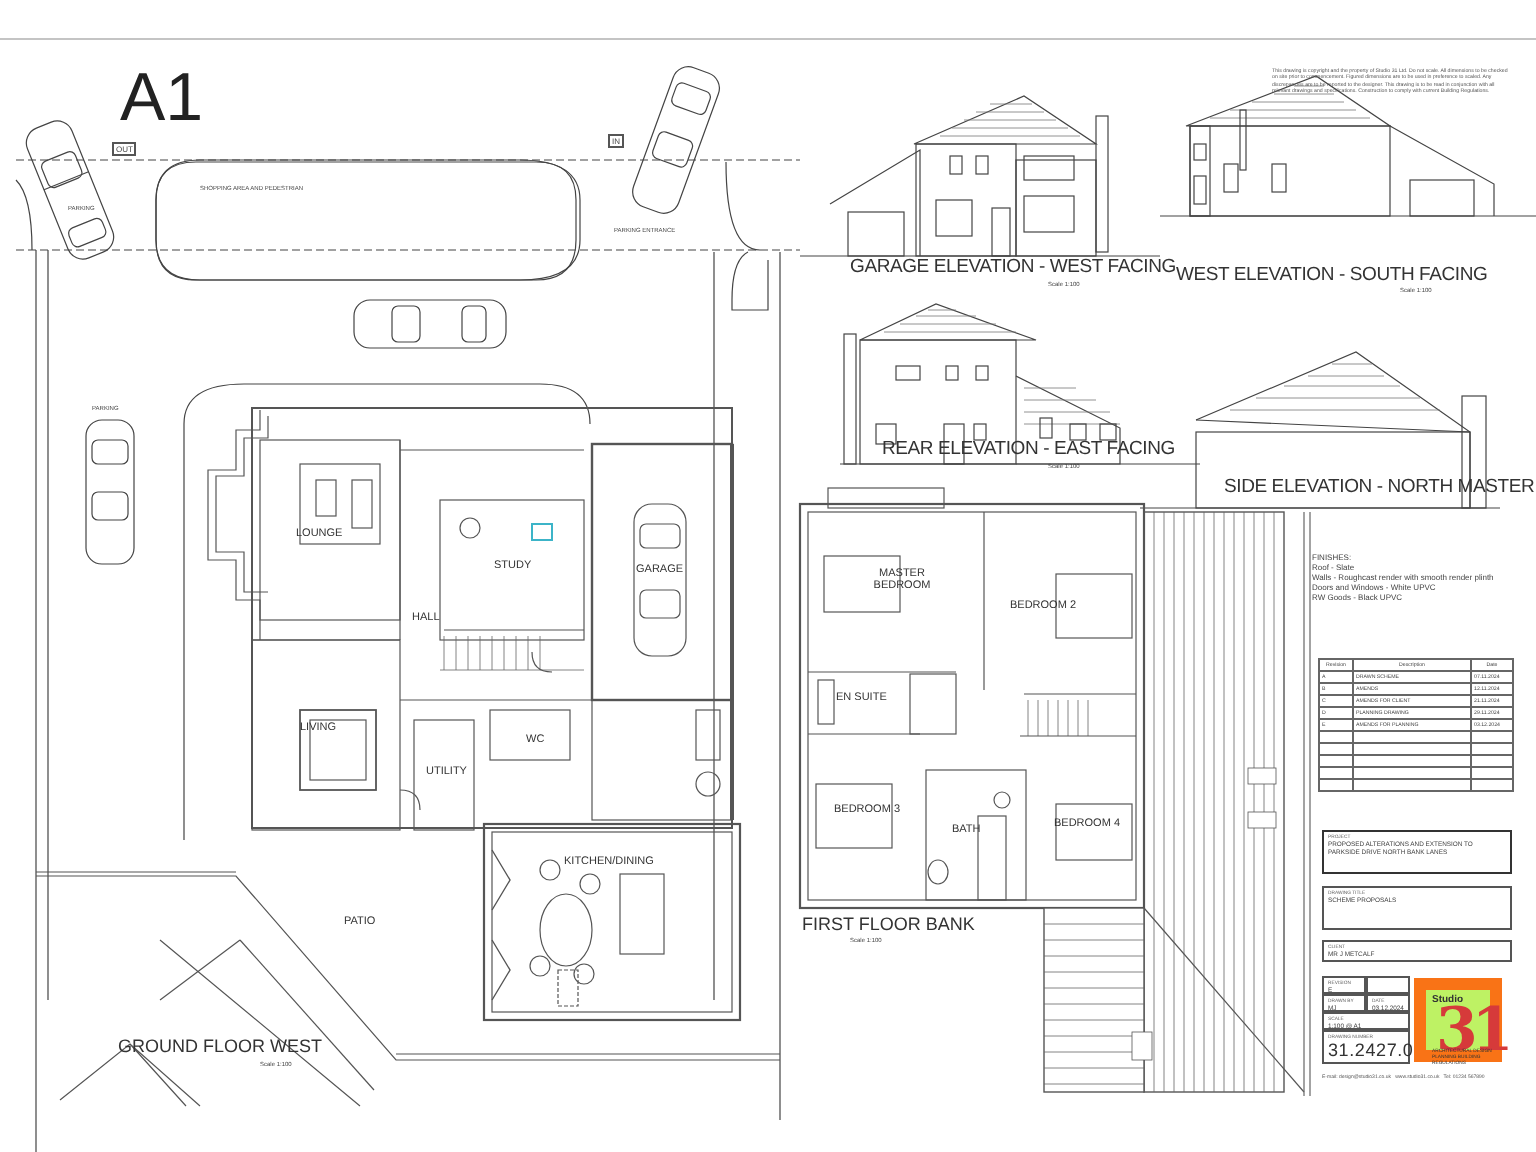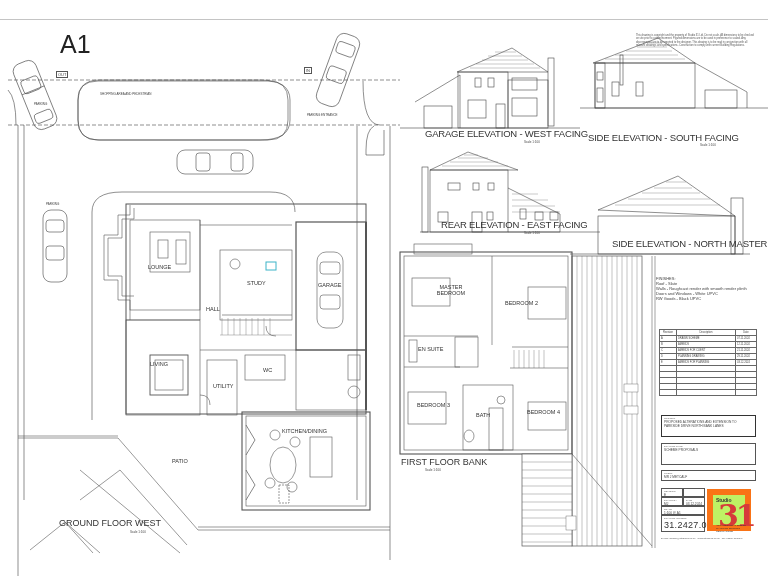--- a/index.html
+++ b/index.html
@@ -1,20 +1,20 @@
 <!DOCTYPE html>
 <html><head>
 <meta charset="utf-8">
 <style>
   html,body{margin:0;padding:0;background:#fff;}
   body{width:768px;height:576px;position:relative;overflow:hidden;font-family:"Liberation Sans",sans-serif;color:#222;}
   .topline{position:absolute;left:0;top:19px;width:768px;height:1px;background:#c4c4c4;}
   svg{position:absolute;left:0;top:0;}
   .lbl{position:absolute;font-family:"Liberation Sans",sans-serif;color:#333;white-space:nowrap;}
-  .sheet-id{left:60px;top:30px;font-size:25px;color:#222;font-weight:normal;}
+  .sheet-id{left:60px;top:30px;font-size:34px;color:#222;font-weight:normal;}
   .elev-title{font-size:9.5px;letter-spacing:-0.2px;color:#333;}
   .room{font-size:5.5px;color:#333;}
   .plan-title{font-size:9px;color:#333;}
   .tiny{font-size:3px;color:#444;}
   .notes{left:636px;top:34px;width:120px;font-size:2.6px;line-height:3.3px;color:#555;white-space:normal;}
   .finishes{left:656px;top:276px;font-size:4px;line-height:5px;color:#444;}
   .rev-table{position:absolute;left:659px;top:329px;width:98px;border-collapse:collapse;font-size:2.6px;color:#444;}
   .rev-table td,.rev-table th{border:0.6px solid #666;height:5px;padding:0 1px;font-weight:normal;}
   .tb-box{position:absolute;border:0.8px solid #555;font-size:3.2px;color:#444;padding:1px 2px;box-sizing:border-box;}
   .tb-label{font-size:2.4px;color:#666;display:block;}
@@ -307,21 +307,21 @@
 
 <div class="lbl tiny" style="left:56px;top:71px;border:0.6px solid #555;padding:0 1px;font-size:4px;">OUT</div>
 <div class="lbl tiny" style="left:304px;top:67px;border:0.6px solid #555;padding:0 1px;font-size:4px;">IN</div>
 <div class="lbl tiny" style="left:100px;top:92px;">SHOPPING AREA AND PEDESTRIAN</div>
 <div class="lbl tiny" style="left:307px;top:113px;">PARKING ENTRANCE</div>
 <div class="lbl tiny" style="left:46px;top:202px;">PARKING</div>
 <div class="lbl tiny" style="left:34px;top:102px;">PARKING</div>
 
 <div class="lbl elev-title" style="left:425px;top:128px;">GARAGE ELEVATION - WEST FACING</div>
 <div class="lbl tiny" style="left:524px;top:140px;">Scale 1:100</div>
-<div class="lbl elev-title" style="left:588px;top:132px;">SIDE ELEVATION - SOUTH FACING</div>
+<div class="lbl elev-title" style="left:588px;top:132px;">WEST ELEVATION - SOUTH FACING</div>
 <div class="lbl tiny" style="left:700px;top:143px;">Scale 1:100</div>
 <div class="lbl elev-title" style="left:420px;top:219px;padding-left:21px;">REAR ELEVATION - EAST FACING</div>
 <div class="lbl tiny" style="left:524px;top:231px;">Scale 1:100</div>
 <div class="lbl elev-title" style="left:612px;top:238px;">SIDE ELEVATION - NORTH MASTER</div>
 
 <div class="lbl room" style="left:148px;top:264px;">LOUNGE</div>
 <div class="lbl room" style="left:247px;top:280px;">STUDY</div>
 <div class="lbl room" style="left:318px;top:282px;">GARAGE</div>
 <div class="lbl room" style="left:206px;top:306px;">HALL</div>
 <div class="lbl room" style="left:150px;top:361px;">LIVING</div>

